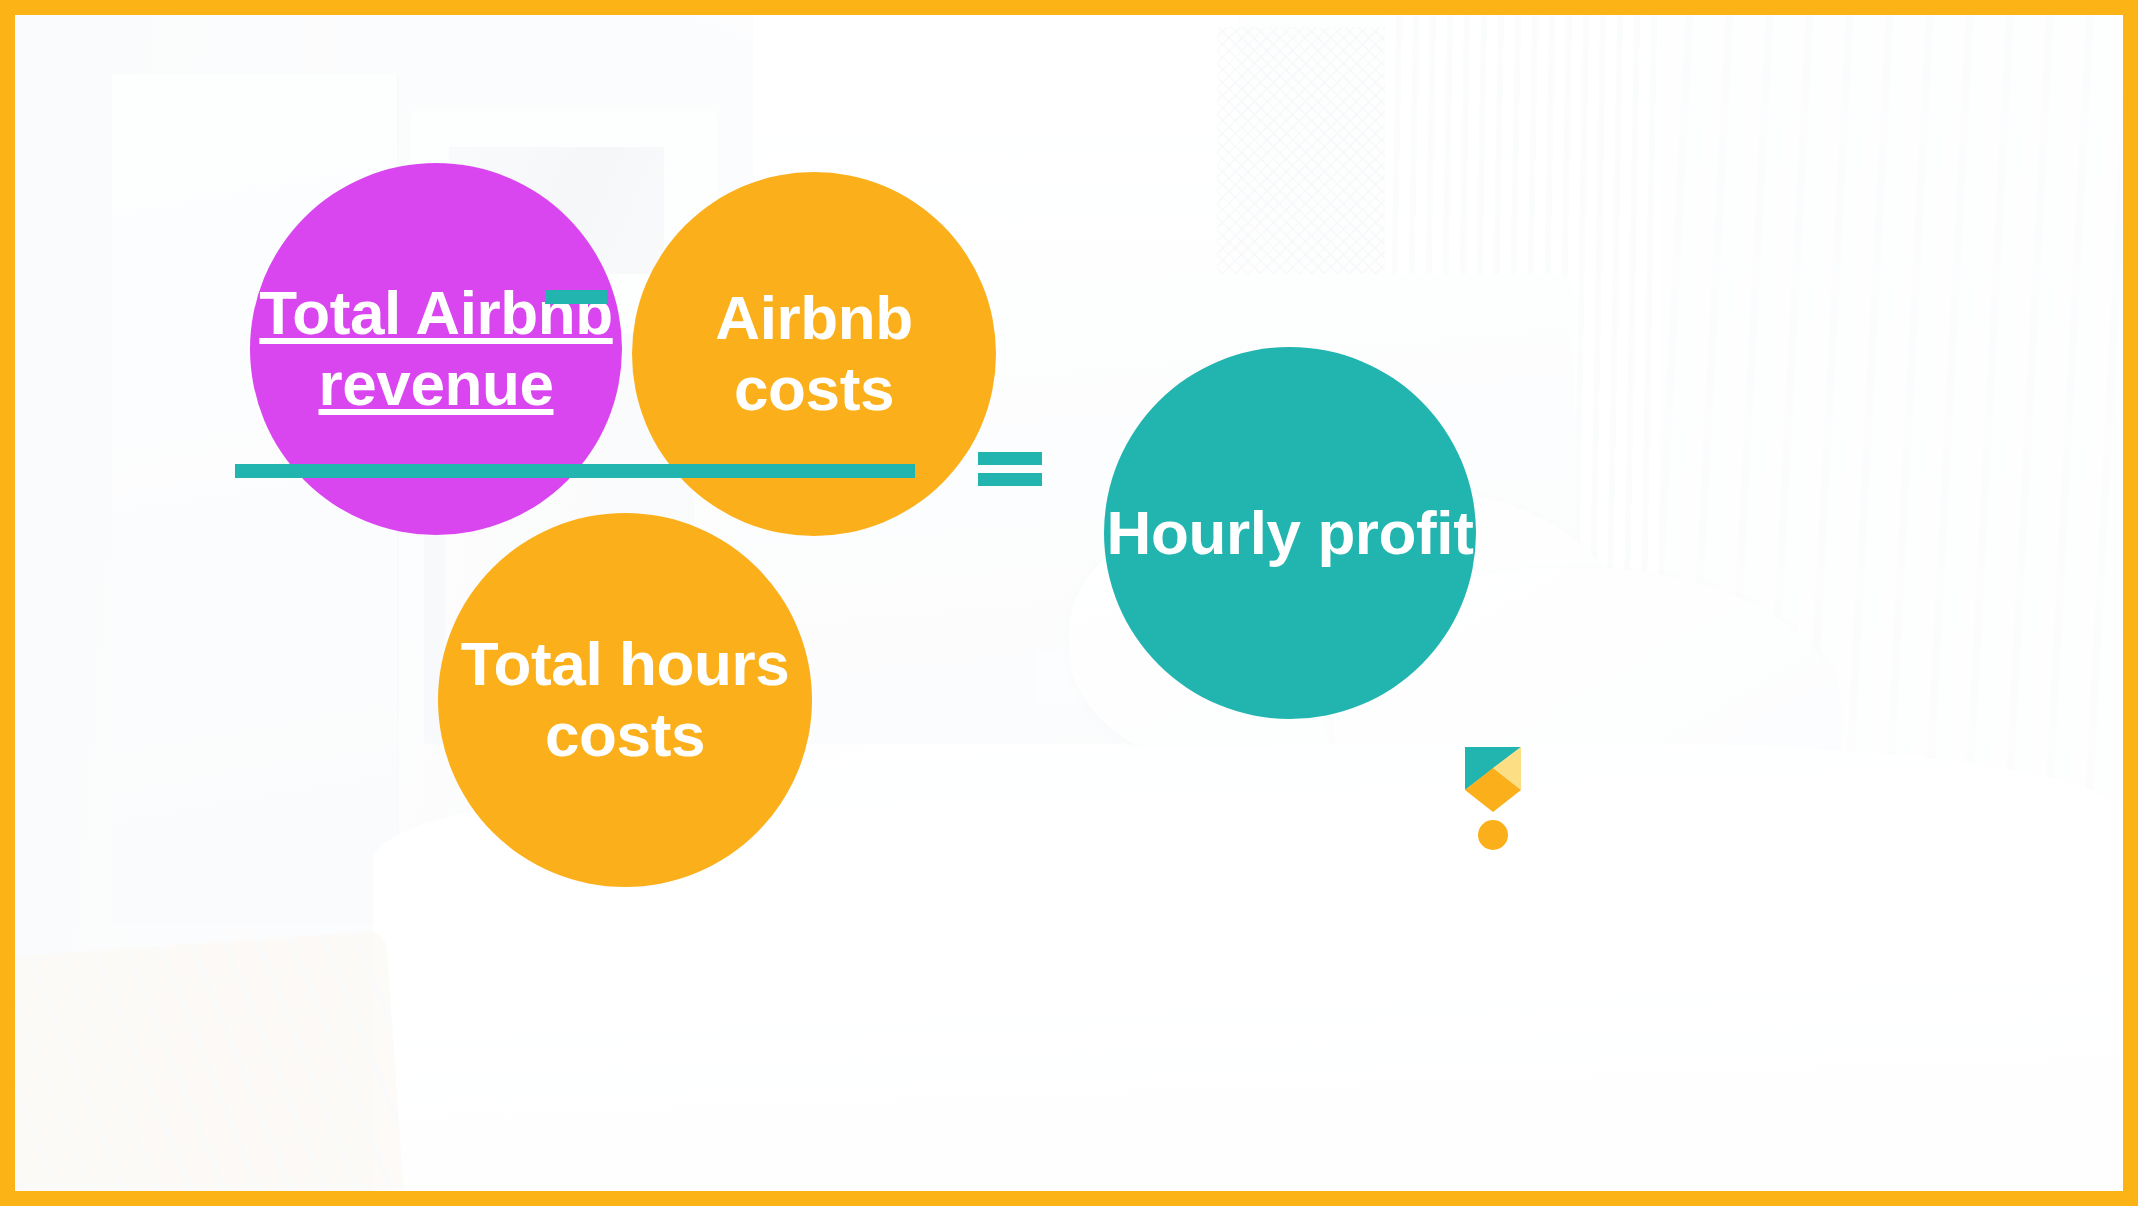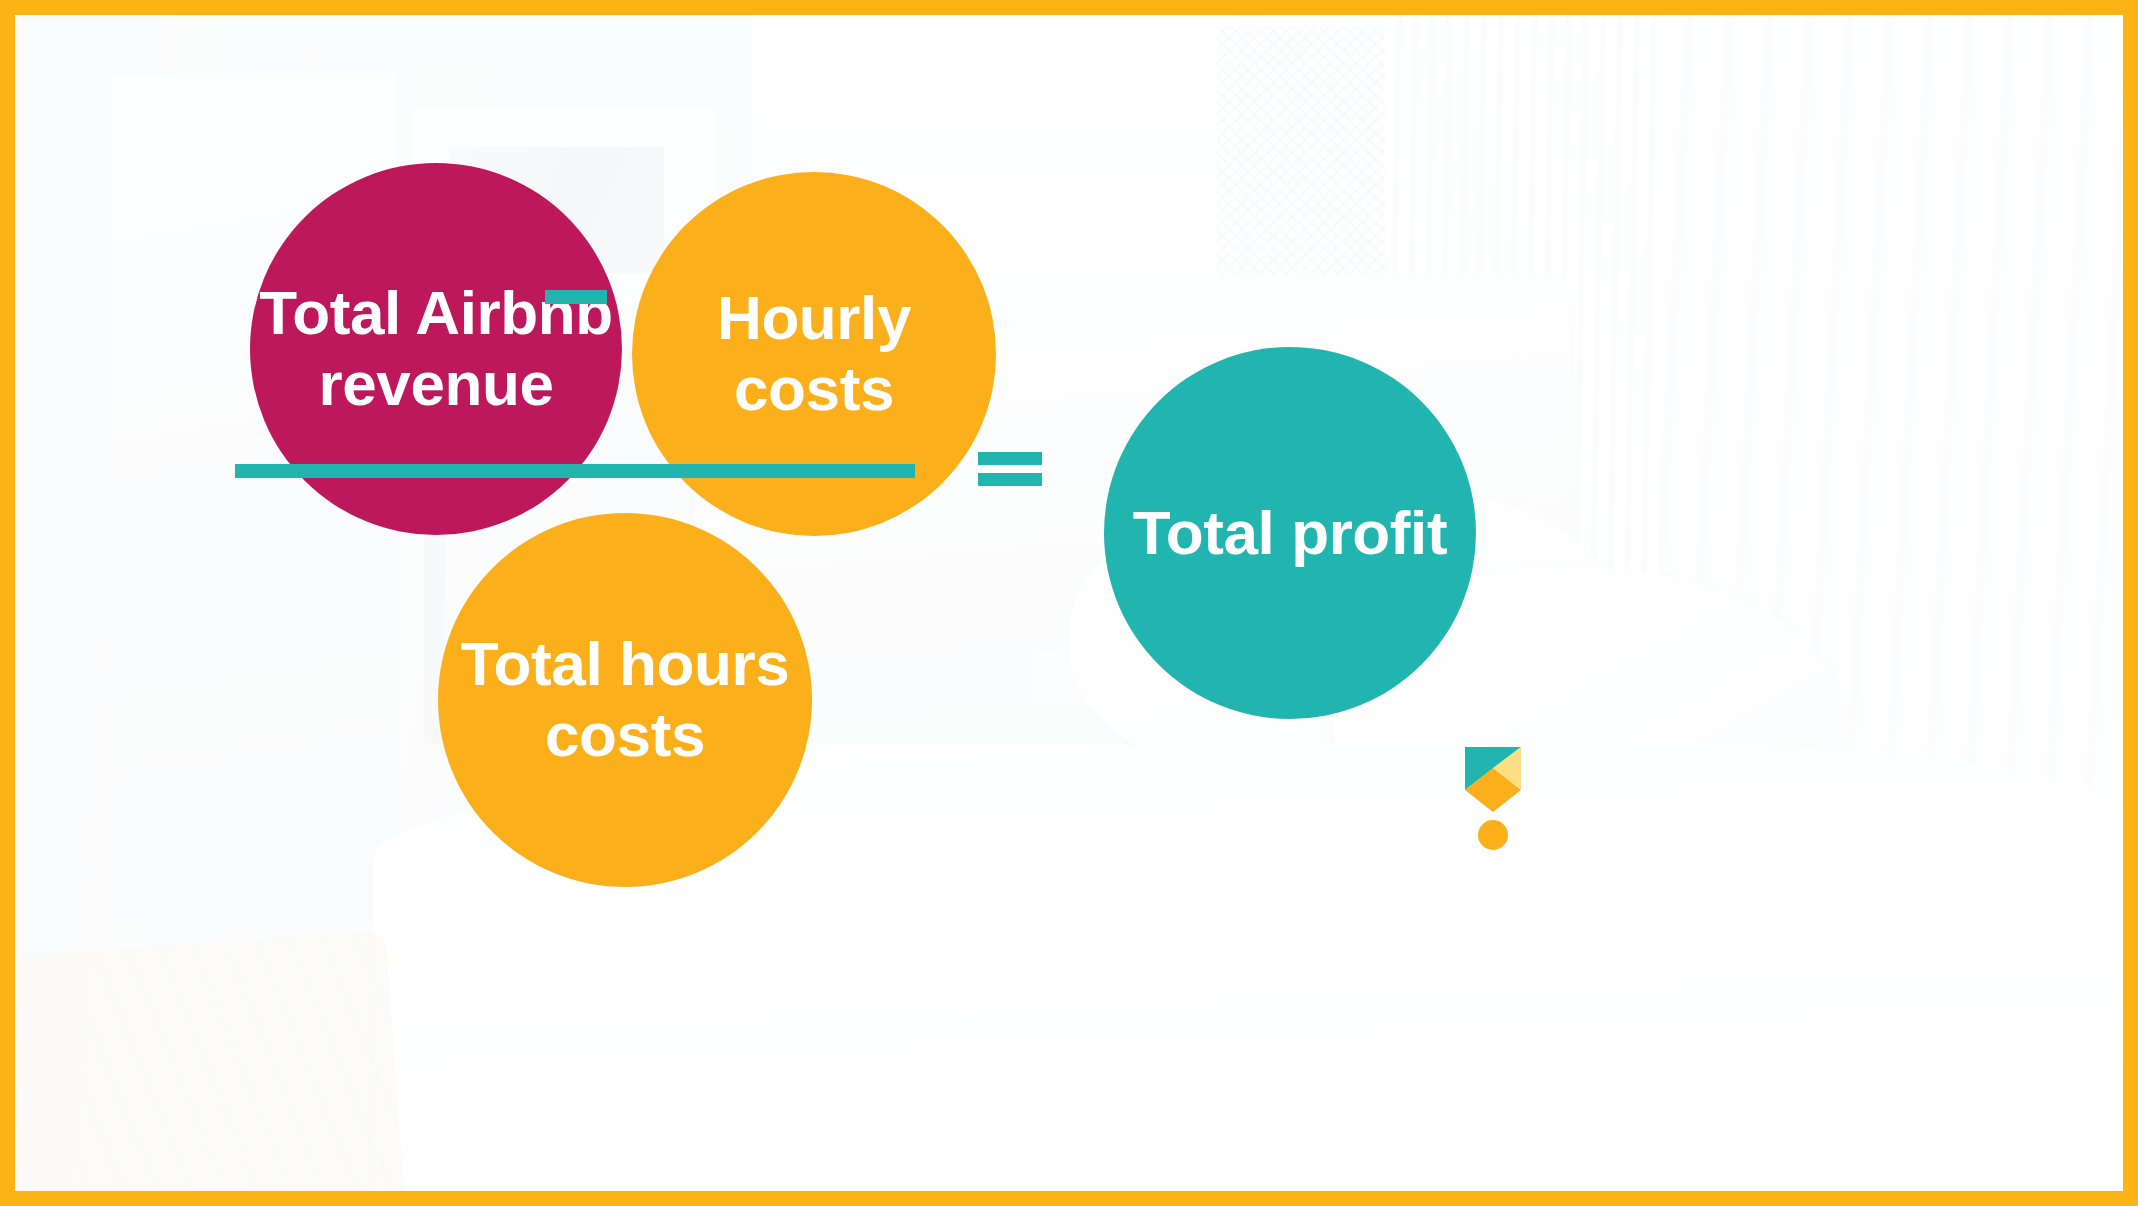--- a/index.html
+++ b/index.html
@@ -247,22 +247,23 @@
     font-weight: bold;
     line-height: 1.14;
     letter-spacing: -0.4px;
   }
 
   #circle-revenue {
     left: 250px;
     top: 163px;
     width: 372px;
     height: 372px;
-    background: #be185d;
+    background: #d946ef;
     font-size: 62px;
+    text-decoration: underline;
   }
   #circle-costs {
     left: 632px;
     top: 172px;
     width: 364px;
     height: 364px;
     background: #FBAF1B;
     font-size: 62px;
   }
   #circle-hours {
@@ -354,36 +355,36 @@
     <div class="layer veil"></div>
   </div>
 
   <div class="circle" id="circle-revenue">
     <span>Total Airbnb revenue</span>
   </div>
 
   <div class="minus-bar"></div>
 
   <div class="circle" id="circle-costs">
-    <span>Hourly costs</span>
+    <span>Airbnb costs</span>
   </div>
 
   <div class="fraction-bar"></div>
 
   <div class="circle" id="circle-hours">
     <span>Total hours costs</span>
   </div>
 
   <div class="equals">
     <div class="bar top"></div>
     <div class="bar bottom"></div>
   </div>
 
   <div class="circle" id="circle-profit">
-    <span>Total profit</span>
+    <span>Hourly profit</span>
   </div>
 
   <div id="brand-logo">
     <svg viewBox="0 0 62 106" xmlns="http://www.w3.org/2000/svg">
       <polygon points="3,3 59,3 3,46" fill="#22B5B0"></polygon>
       <polygon points="59,3 59,46 31,24" fill="#FCDE85"></polygon>
       <polygon points="31,24 59,46 31,68 3,46" fill="#FBAF1B"></polygon>
       <circle cx="31" cy="91" r="15" fill="#FBAF1B"></circle>
     </svg>
   </div>

